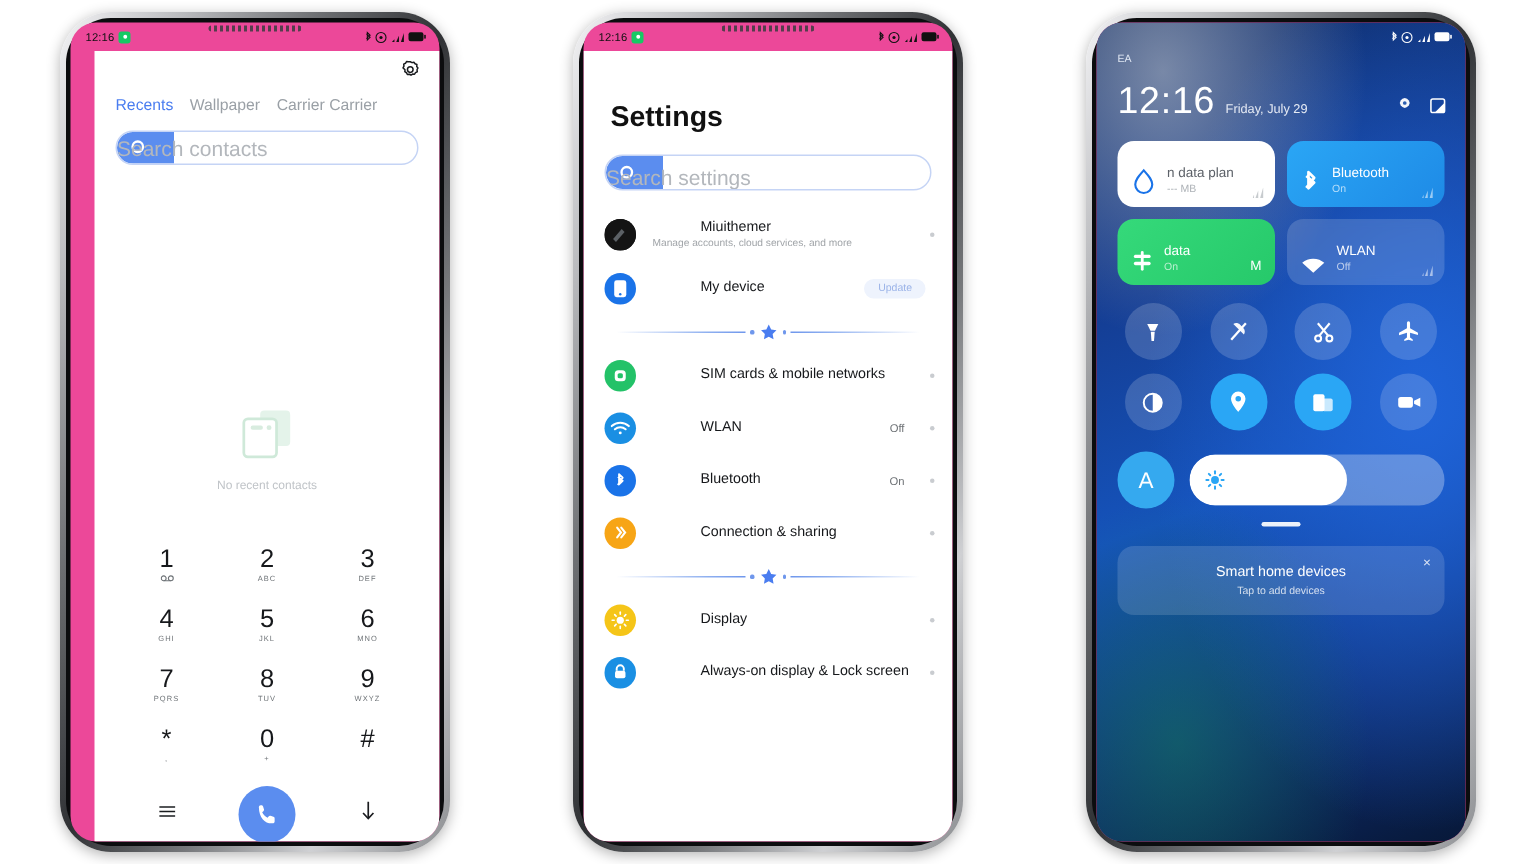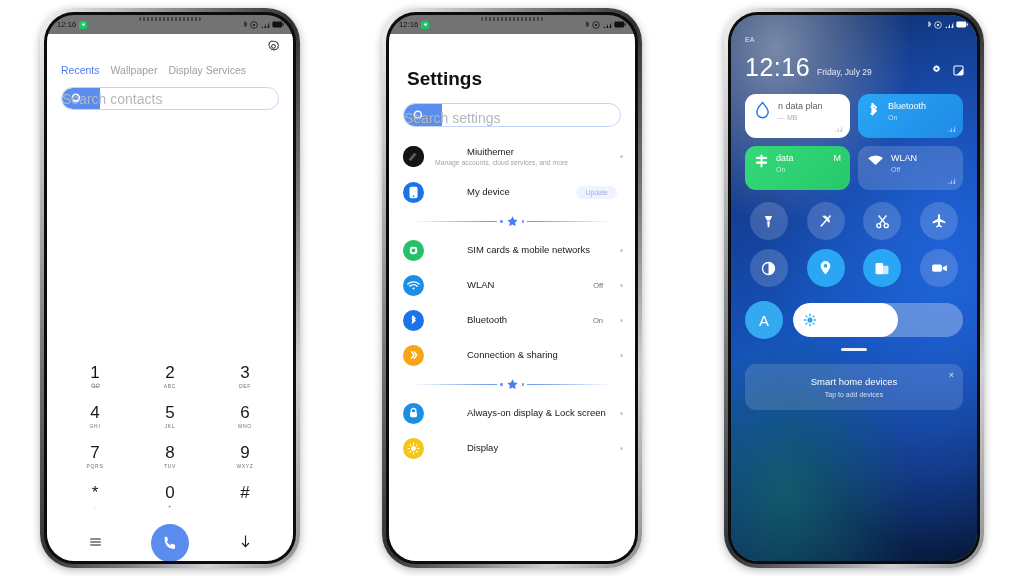--- a/index.html
+++ b/index.html
@@ -21,23 +21,23 @@
     padding: 5px;
   }
   .frame-inner {
     position: absolute; inset: 4px;
     border-radius: 30px;
     background: #0b0c0e;
     padding: 4px;
   }
   .screen {
     position: absolute; inset: 3px;
-    border-radius: 27px;
+    border-radius: 17px;
     overflow: hidden;
-    background: #737373;
+    background: #ec4899;
   }
   .notch-dots {
     position: absolute; top: 2px; left: 50%; transform: translateX(-50%);
     width: 62px; height: 4px; z-index: 9;
     background: repeating-linear-gradient(to right,#3a3c3f 0 2px,transparent 2px 4px);
     border-radius: 2px; opacity: .85;
   }
 
   
   .statusbar {
@@ -47,21 +47,21 @@
   }
   .sb-left { display: flex; align-items: center; gap: 3px; }
   .sb-right { display: flex; align-items: center; gap: 2.5px; }
   .sb-dot { width: 8px; height: 8px; border-radius: 2px; background: #17c964;
             display: flex; align-items: center; justify-content: center; }
   .sb-dot svg { display: block; }
   .light .statusbar { color: #111; }
   .dark .statusbar { color: #fff; }
 
   
-  .dialer { position: absolute; inset: 0; background: #fff; }
+  .dialer { position: absolute; inset: 0; background: #fff; margin-left: 16px; }
   .gear-row { display: flex; justify-content: flex-end; padding: 5px 12px 0 0; }
   .tabs { display: flex; gap: 11px; padding: 10px 0 0 14px; font-size: 10.5px; }
   .tab { color: #9aa0a6; white-space: nowrap; }
   .tab.active { color: #4a7df0; }
   .searchbar {
     margin: 11px 14px 0 14px; height: 23px;
     border: 1px solid #c5d4f5; border-radius: 12px;
     display: flex; align-items: center; position: relative;
     background: #fff; overflow: hidden;
   }
@@ -125,21 +125,21 @@
           radial-gradient(120% 85% at 88% 46%, #1f63d8 0%, rgba(20,60,150,0) 62%),
           linear-gradient(160deg,#0e2a63 0%,#143d93 30%,#1553bb 55%,#0f2f74 80%,#071838 100%);
   }
   .cc-carrier { font-size: 7px; color: #dfe6f2; padding: 2px 0 0 14px; }
   .cc-clockrow { display: flex; align-items: flex-end; padding: 12px 12px 0 14px; }
   .cc-time { font-size: 25px; color: #fff; line-height: 1; letter-spacing: .5px; }
   .cc-date { font-size: 8.5px; color: #e5eaf4; margin: 0 0 3px 7px; }
   .cc-hicons { margin-left: auto; display: flex; gap: 9px; margin-bottom: 3px; }
   .tiles { display: grid; grid-template-columns: 1fr 1fr; gap: 8px; padding: 14px 14px 0 14px; }
   .tile { height: 44px; border-radius: 11px; padding: 7px 9px; position: relative;
-          display: flex; align-items: flex-start; gap: 7px; overflow: hidden; }
+          display: flex; align-items: flex-end; gap: 7px; overflow: hidden; }
   .tile-white { background: #fff; }
   .tile-blue  { background: linear-gradient(135deg,#2aa6f5 0%,#1e8ae6 100%); }
   .tile-green { background: linear-gradient(135deg,#35d97a 0%,#26c96a 100%); }
   .tile-dim   { background: rgba(255,255,255,.16); backdrop-filter: blur(3px); }
   .tile-txt { display: flex; flex-direction: column; min-width: 0; }
   .tl1 { font-size: 9px; line-height: 1.2; white-space: nowrap; }
   .tl2 { font-size: 7px; line-height: 1.3; margin-top: 1px; opacity: .82; }
   .tile-white .tl1 { color: #5c6168; } .tile-white .tl2 { color: #9aa0a6; }
   .tile-blue .tl1, .tile-green .tl1, .tile-dim .tl1 { color: #fff; }
   .tile-blue .tl2, .tile-green .tl2, .tile-dim .tl2 { color: rgba(255,255,255,.80); }
@@ -212,32 +212,41 @@
             <div class="gear-row">
               <svg width="15" height="15" viewBox="0 0 24 24">
                 <path d="M12 3.5l1.9.9 2-.5 1.2 1.7 2 .8-.2 2.1 1.3 1.6-1 1.9.3 2.1-1.9.9-1 1.8-2.1-.2-1.7 1.2-1.8-1-2.1.3-.9-1.9-1.8-1.1.2-2.1L4.3 10l1-1.9-.3-2.1 1.9-.9L8 3.3l2.1.2z" fill="none" stroke="#1a1c1f" stroke-width="1.6" stroke-linejoin="round"></path>
                 <circle cx="12" cy="11.8" r="3" fill="none" stroke="#1a1c1f" stroke-width="1.6"></circle>
               </svg>
             </div>
 
             <div class="tabs">
               <div class="tab active">Recents</div>
               <div class="tab">Wallpaper</div>
-              <div class="tab">Display Services</div>
+              <div class="tab">Carrier Carrier</div>
             </div>
 
             <div class="searchbar">
               <div class="search-lead">
                 <svg width="13" height="13" viewBox="0 0 20 20">
                   <circle cx="9" cy="9" r="5.4" fill="none" stroke="#fff" stroke-width="2.4"></circle>
                 </svg>
               </div>
               <div class="search-ph">Search contacts</div>
             </div>
 
+            <div class="empty-state">
+              <svg width="44" height="40" viewBox="0 0 48 44">
+                <rect x="19" y="3" width="22" height="26" rx="3" fill="#e4f3ea"></rect>
+                <rect x="7" y="9" width="24" height="28" rx="3" fill="#fff" stroke="#cfe9d9" stroke-width="2"></rect>
+                <rect x="12" y="14" width="9" height="3" rx="1.5" fill="#d8ecdf"></rect>
+                <circle cx="25.5" cy="15.5" r="1.8" fill="#d8ecdf"></circle>
+              </svg>
+              <div class="empty-text">No recent contacts</div>
+            </div>
 
             <div class="keypad">
               <div class="krow">
                 <div class="key">
                   <div class="kdigit">1</div>
                   <div class="ksub">
                     <svg width="9" height="5" viewBox="0 0 14 8">
                         <circle cx="3.2" cy="4" r="2.6" fill="none" stroke="#6e7377" stroke-width="1.2"></circle>
                         <circle cx="10.8" cy="4" r="2.6" fill="none" stroke="#6e7377" stroke-width="1.2"></circle>
                         <line x1="3.2" y1="6.6" x2="10.8" y2="6.6" stroke="#6e7377" stroke-width="1.2"></line>
@@ -467,52 +476,52 @@
               <div class="divider-star">
                 <div class="dline"></div>
                 <div class="ddot"></div>
                 <svg width="13" height="13" viewBox="0 0 24 24">
                   <path d="M12 2.5l3 6 6.5.9-4.7 4.6 1.1 6.5L12 17.4 6.1 20.5l1.1-6.5L2.5 9.4 9 8.5z" fill="#4a7df0"></path>
                 </svg>
                 <div class="ddot"></div>
                 <div class="dline r"></div>
               </div>
 
-
-              <div class="srow">
-                <div class="sicon" style="background:#1a8fe3;">
-                  <svg width="11" height="12" viewBox="0 0 12 13">
-                      <path d="M3.4 5.6V4.2a2.6 2.6 0 015.2 0v1.4" stroke="#fff" stroke-width="1.4" fill="none"></path>
-                      <rect x="2.2" y="5.5" width="7.6" height="5.6" rx="1.5" fill="#fff"></rect>
-                    </svg>
-                </div>
-                <div class="stexts">
-                    <div class="stitle">Always-on display &amp; Lock screen</div>
-                  </div>
-                <div class="schev"></div>
-              </div>
 
               <div class="srow">
                 <div class="sicon" style="background:#f5c518;">
                   <svg width="13" height="13" viewBox="0 0 14 14">
                       <circle cx="7" cy="7" r="2.6" fill="#fff"></circle>
                       <g stroke="#fff" stroke-width="1.2" stroke-linecap="round">
                         <line x1="7" y1="1.2" x2="7" y2="2.6"></line>
                         <line x1="7" y1="11.4" x2="7" y2="12.8"></line>
                         <line x1="1.2" y1="7" x2="2.6" y2="7"></line>
                         <line x1="11.4" y1="7" x2="12.8" y2="7"></line>
                         <line x1="3" y1="3" x2="4" y2="4"></line>
                         <line x1="10" y1="10" x2="11" y2="11"></line>
                         <line x1="11" y1="3" x2="10" y2="4"></line>
                         <line x1="4" y1="10" x2="3" y2="11"></line>
                       </g>
                     </svg>
                 </div>
                 <div class="stexts">
                     <div class="stitle">Display</div>
+                  </div>
+                <div class="schev"></div>
+              </div>
+
+              <div class="srow">
+                <div class="sicon" style="background:#1a8fe3;">
+                  <svg width="11" height="12" viewBox="0 0 12 13">
+                      <path d="M3.4 5.6V4.2a2.6 2.6 0 015.2 0v1.4" stroke="#fff" stroke-width="1.4" fill="none"></path>
+                      <rect x="2.2" y="5.5" width="7.6" height="5.6" rx="1.5" fill="#fff"></rect>
+                    </svg>
+                </div>
+                <div class="stexts">
+                    <div class="stitle">Always-on display &amp; Lock screen</div>
                   </div>
                 <div class="schev"></div>
               </div>
 
             </div>
           </div>
 
         </div>
       </div>
     </div>

